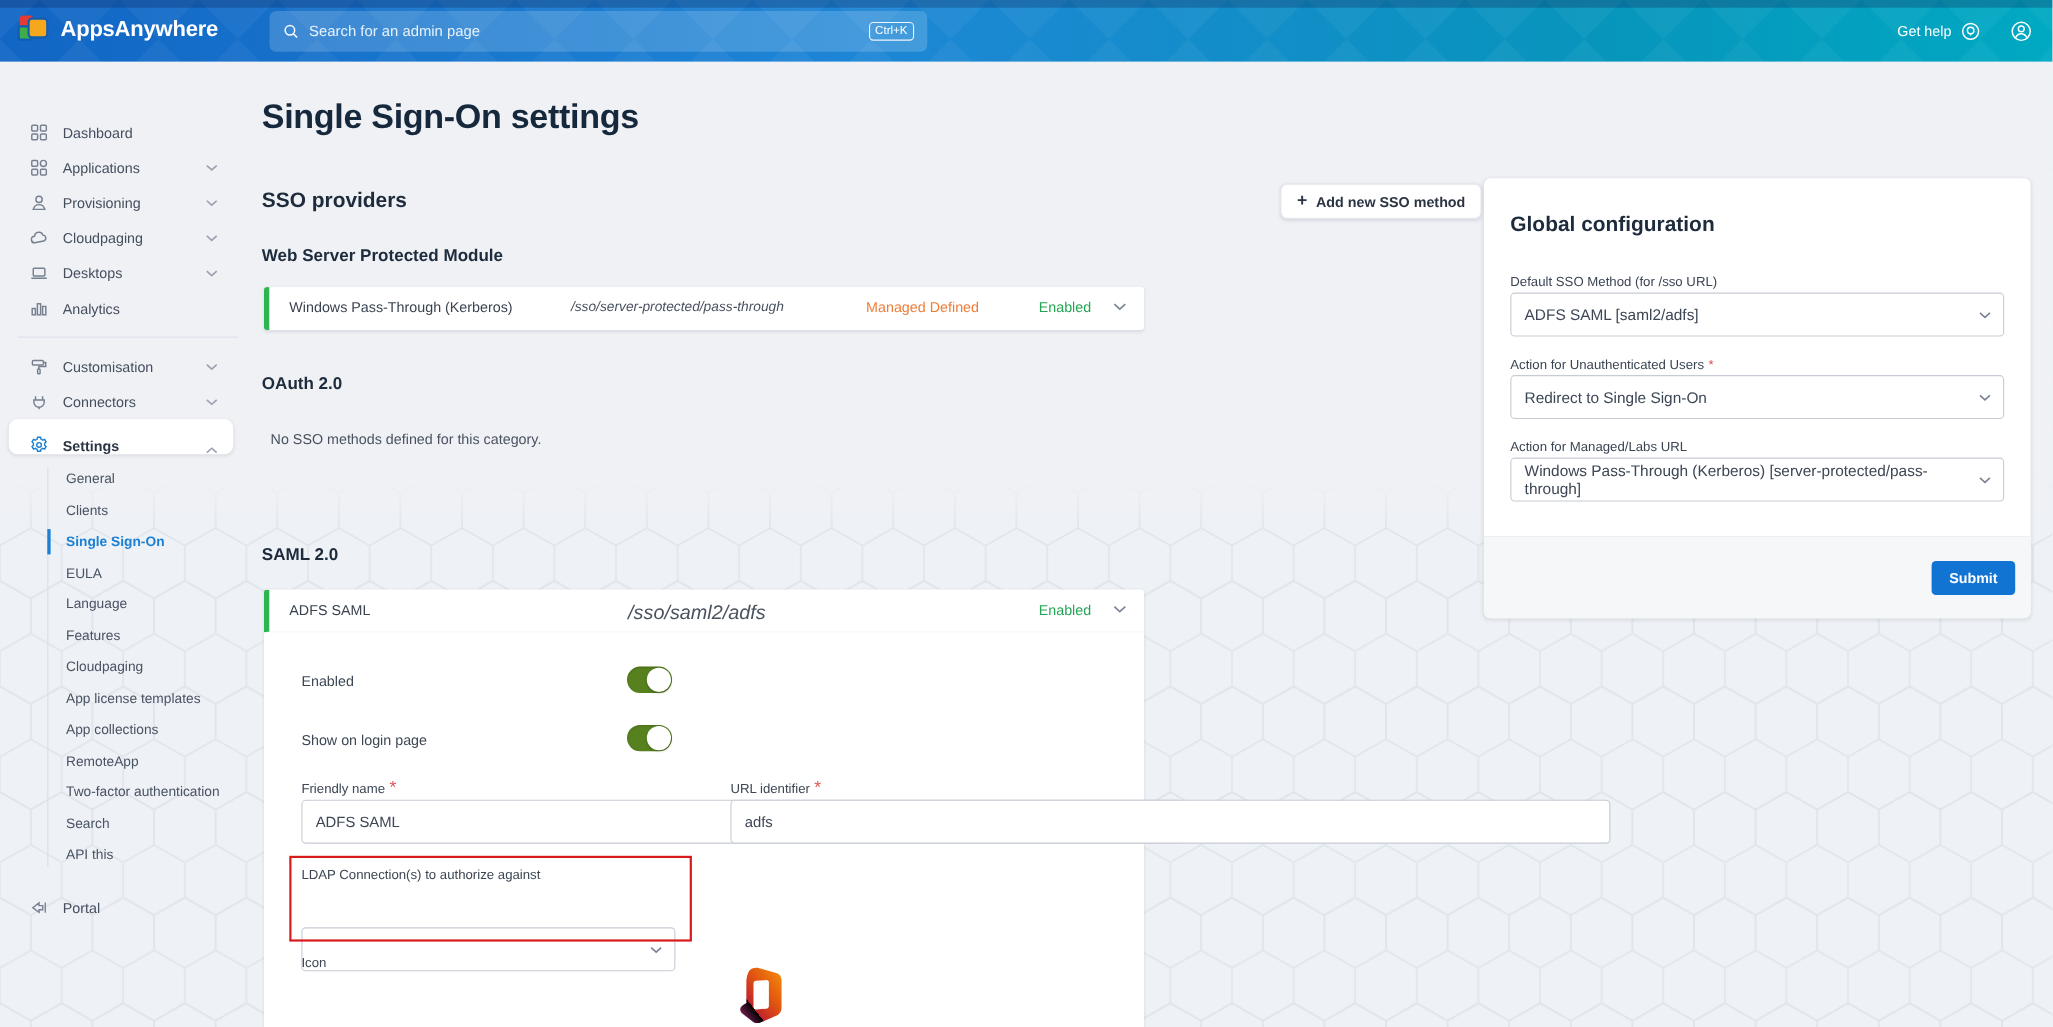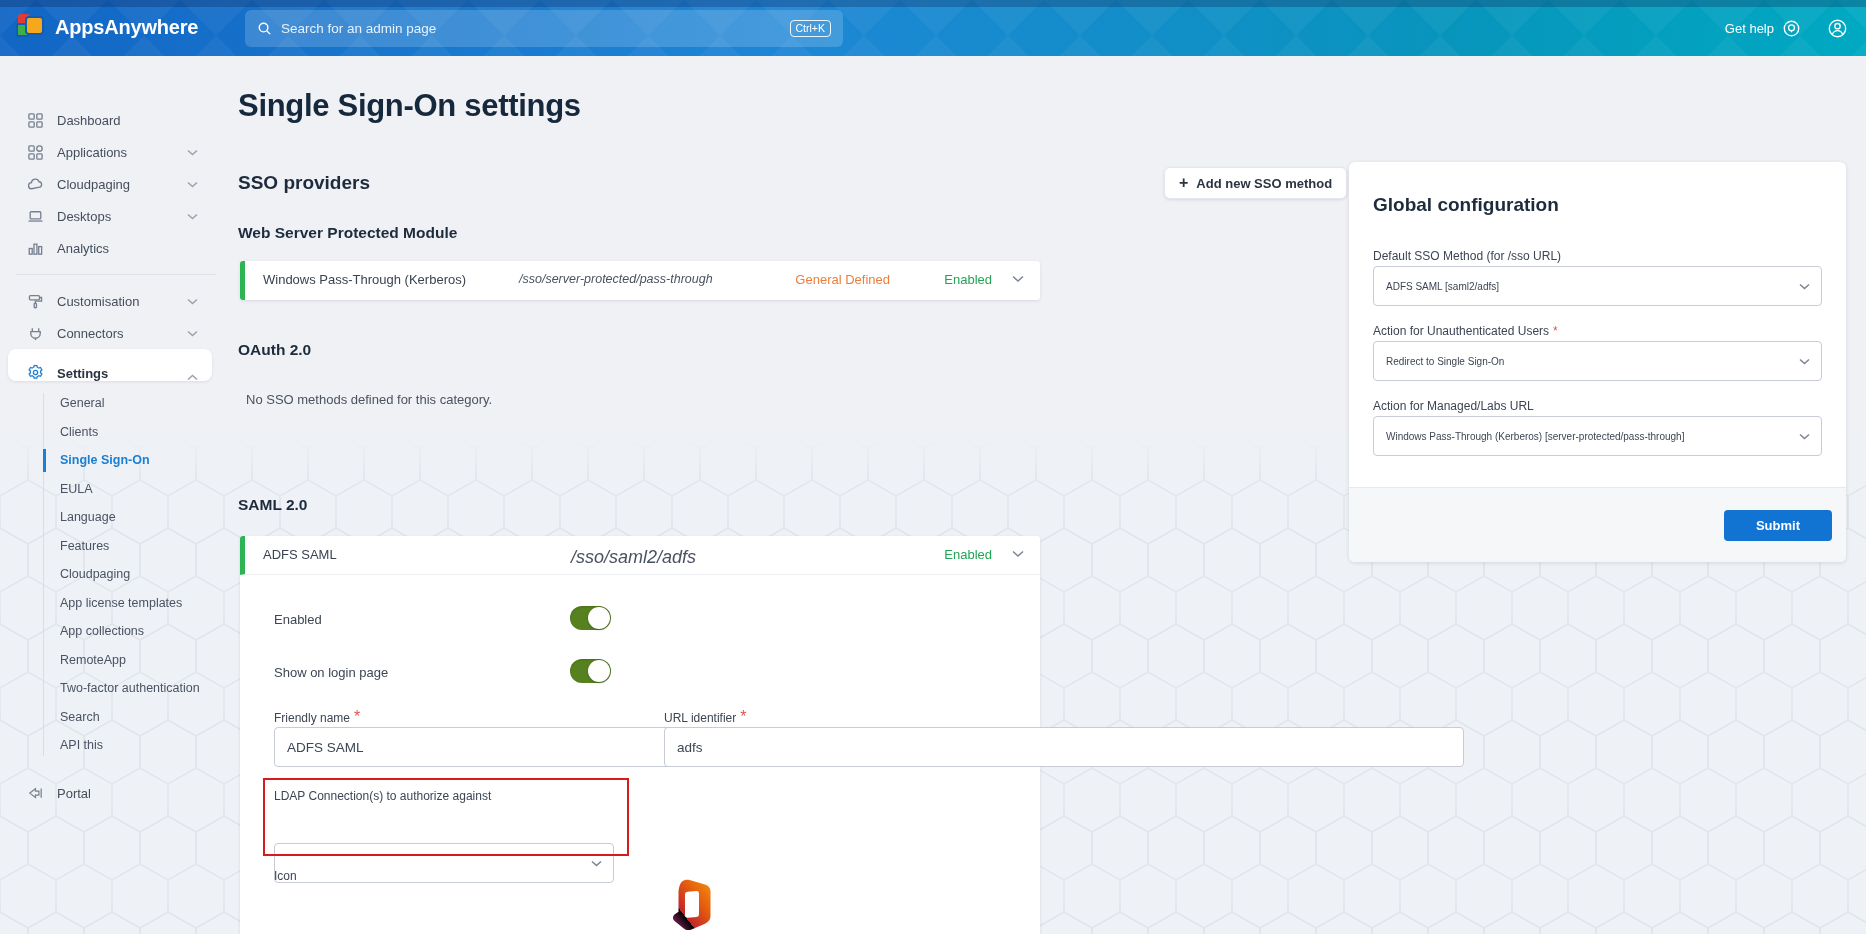--- a/index.html
+++ b/index.html
@@ -93,21 +93,21 @@
   .tg-enabled { top:70px; }
   .lab-show { position:absolute; left:34px; top:129px; font-size:13px; color:#3c4654; }
   .tg-show { top:123px; }
 
   .f-col1 { left:34px; width:340px; }
   .f-col2 { left:424px; width:342px; }
   .abs { position:absolute; }
   .txt-input { height:40px; border:1px solid #c6cbd4; border-radius:4px; background:#fff; padding:0 12px;
     font-size:13.5px; color:#3c4654; font-family:"Liberation Sans", sans-serif; outline:none; width:100%; }
   .sel { height:40px; border:1px solid #c6cbd4; border-radius:4px; background:#fff; display:flex; align-items:center;
-    padding:0 30px 0 12px; font-size:10px; color:#3c4654; position:relative; cursor:pointer; }
+    padding:0 30px 0 12px; font-size:14px; color:#3c4654; position:relative; cursor:pointer; }
   .sel .sel-chev { position:absolute; right:11px; top:16px; color:#7b8494; }
   .hl-red { position:absolute; left:23px; top:242px; width:366px; height:78px; border:2px solid #d81a1a; z-index:2; }
 
   .office-logo { position:absolute; left:428px; top:340px; width:46px; height:54px; }
 
   
   .add-btn { position:absolute; left:1164px; top:167px; z-index:1; height:32px; background:#fff; border:1px solid #e4e7ec;
     border-radius:6px; box-shadow:0 1px 3px rgba(40,50,70,0.12); display:flex; align-items:center; gap:8px;
     padding:0 14px; font-size:13px; font-weight:600; color:#2b3442; cursor:pointer; }
   .add-btn .plus { font-size:16px; font-weight:700; line-height:1; margin-top:-1px; }
@@ -116,21 +116,21 @@
   .gcpanel { position:absolute; left:1349px; top:162px; width:497px; height:400px; z-index:1; background:#fff;
     border-radius:6px; box-shadow:0 1px 4px rgba(40,50,70,0.13); }
   .gc-title { position:absolute; left:24px; top:32px; font-size:19px; font-weight:700; color:#1d2b3c; }
   .gc-label { position:absolute; left:24px; font-size:12px; color:#3b4553; }
   .gc-sel { position:absolute; left:24px; width:449px; }
   .gc-l1 { top:87px; } .gc-s1 { top:104px; }
   .gc-l2 { top:162px; } .gc-s2 { top:179px; }
   .gc-l3 { top:237px; } .gc-s3 { top:254px; }
   .gc-footer { position:absolute; left:0; right:0; bottom:0; height:75px; background:#f6f7f9;
     border-top:1px solid #e7e9ee; border-radius:0 0 6px 6px; }
-  .submit-btn { position:absolute; right:14px; top:22px; height:31px; padding:0 32px; background:#1173d2; color:#fff;
+  .submit-btn { position:absolute; right:14px; top:22px; height:31px; padding:0 16px; background:#1173d2; color:#fff;
     border:none; border-radius:4px; font-size:13px; font-weight:700; cursor:pointer;
     font-family:"Liberation Sans", sans-serif;margin-left:44px; }
 
   svg.ic { display:block; }
 </style>
 </head>
 <body>
 
 <div id="app">
 
@@ -201,20 +201,30 @@
           <circle cx="13.2" cy="4.8" r="2.9"></circle>
         <rect x="2" y="10.4" width="5.6" height="5.6" rx="1"></rect>
           <rect x="10.4" y="10.4" width="5.6" height="5.6" rx="1"></rect>
       </svg>
       <span>Applications</span>
       <svg class="ic chev" width="11" height="7" viewBox="0 0 11 7" fill="none" stroke="#9aa2ae" stroke-width="1.5">
           <path d="M1 1.5 L5.5 5.5 L10 1.5"></path>
         </svg>
     </div>
 
+    <div class="side-item">
+      <svg class="ic icon16" viewBox="0 0 18 18" fill="none" stroke="currentColor" stroke-width="1.4">
+        <circle cx="9" cy="5.6" r="3"></circle>
+          <path d="M3.4 15.2 C4.4 11.9 6.4 10.6 9 10.6 C11.6 10.6 13.6 11.9 14.6 15.2 Z"></path>
+      </svg>
+      <span>Provisioning</span>
+      <svg class="ic chev" width="11" height="7" viewBox="0 0 11 7" fill="none" stroke="#9aa2ae" stroke-width="1.5">
+          <path d="M1 1.5 L5.5 5.5 L10 1.5"></path>
+        </svg>
+    </div>
 
     <div class="side-item">
       <svg class="ic icon16" viewBox="0 0 18 18" fill="none" stroke="currentColor" stroke-width="1.4">
         <path d="M5 13.5 a3.2 3.2 0 0 1 -.3-6.4 a4.1 4.1 0 0 1 8-1 a2.9 2.9 0 0 1 .6 5.7 Z"></path>
       </svg>
       <span>Cloudpaging</span>
       <svg class="ic chev" width="11" height="7" viewBox="0 0 11 7" fill="none" stroke="#9aa2ae" stroke-width="1.5">
           <path d="M1 1.5 L5.5 5.5 L10 1.5"></path>
         </svg>
     </div>
@@ -333,21 +343,21 @@
   <button class="add-btn">
     <span class="plus">+</span>
     <span>Add new SSO method</span>
   </button>
 
   <div class="grp-h g1">Web Server Protected Module</div>
 
   <div class="sso-row row-wsp">
     <span class="r-name">Windows Pass-Through (Kerberos)</span>
     <span class="r-path" style="left:274px">/sso/server-protected/pass-through</span>
-    <span class="r-tag">General Defined</span>
+    <span class="r-tag">Managed Defined</span>
     <span class="r-status">Enabled</span>
     <svg class="ic r-chev" width="12" height="8" viewBox="0 0 12 8" fill="none" stroke="currentColor" stroke-width="1.5">
         <path d="M1 1.5 L6 6 L11 1.5"></path>
       </svg>
   </div>
 
   <div class="grp-h g2">OAuth 2.0</div>
   <div class="empty-note">No SSO methods defined for this category.</div>
 
   <div class="grp-h g3">SAML 2.0</div>

